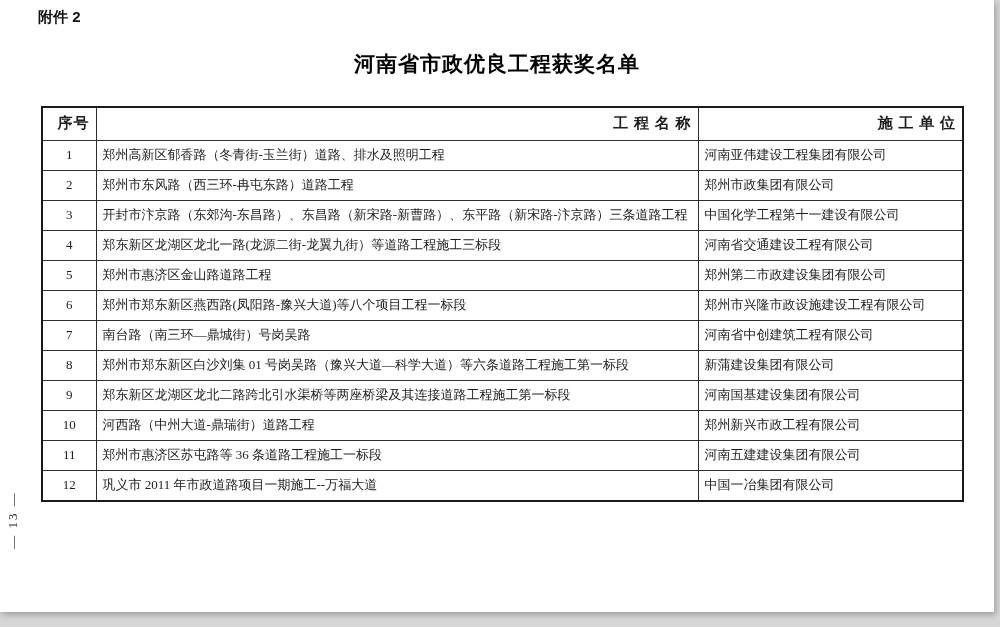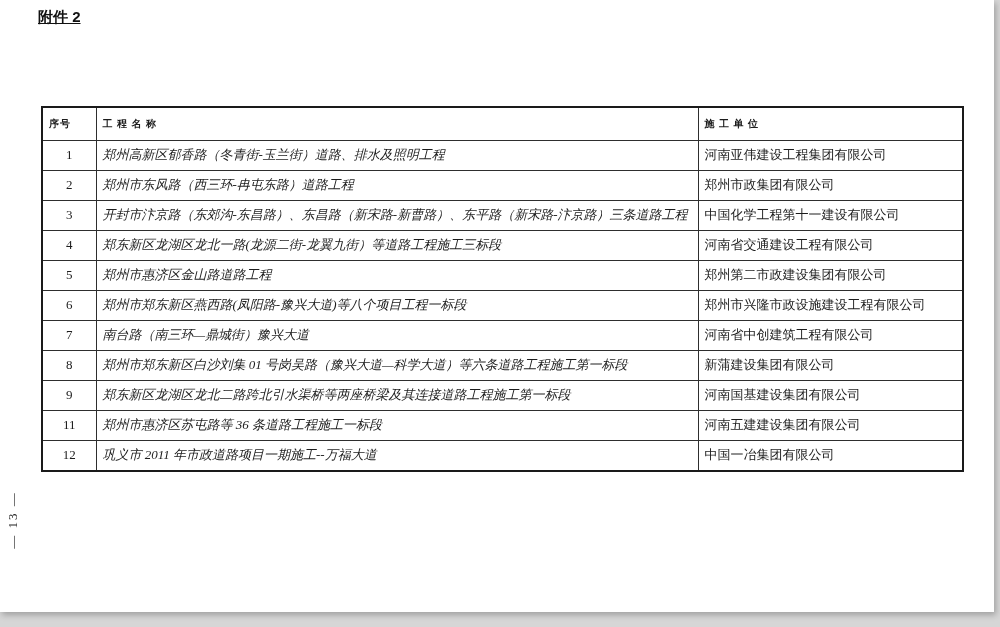--- a/index.html
+++ b/index.html
@@ -13,21 +13,21 @@
   }
   .page{
     position:absolute;left:0;top:0;
     width:994px;height:612px;
     background:#ffffff;
     box-shadow:2px 3px 6px rgba(0,0,0,0.25);
   }
   .attachment-label{
     position:absolute;left:38px;top:8px;
     font-family:"Liberation Sans","DejaVu Sans",sans-serif;
-    font-weight:bold;font-size:15px;color:#111;text-decoration:underline;
+    font-weight:bold;font-size:15px;color:#111;
   }
   .doc-title{
     position:absolute;left:0;top:50px;width:994px;
     text-align:center;
     font-family:"Liberation Sans","DejaVu Sans",sans-serif;
     font-weight:bold;font-size:21px;letter-spacing:1px;color:#000;
   }
   .page-num{
     position:absolute;left:-4px;top:460px;width:34px;height:120px;
     display:flex;align-items:center;justify-content:center;
@@ -49,38 +49,39 @@
     font-size:13px;
     line-height:1.45;
     padding:2px 6px;
     vertical-align:middle;
     overflow:hidden;
     word-break:break-all;
   }
   table.award-table th{
     height:28px;
     font-weight:bold;
-    font-size:10px;
-    text-align:left;
+    font-size:15px;
+    text-align:right;
     letter-spacing:1px;
   }
   td.cell-no{height:25px;text-align:center;font-family:"Liberation Serif","DejaVu Serif",serif;}
-  td.cell-project{text-align:left;font-style:italic;}
+  td.cell-project{text-align:left;}
   td.cell-company{text-align:left;margin-left:24px;}
   col.c-no{width:54px;}
   col.c-project{width:602px;}
   col.c-company{width:265px;}
 </style>
 </head>
 <body>
 
 <div class="page">
 
   <div class="attachment-label">附件 2</div>
 
+  <div class="doc-title">河南省市政优良工程获奖名单</div>
 
   <div class="page-num">
     <span>— 13 —</span>
   </div>
 
   <table class="award-table">
     <colgroup>
       <col class="c-no">
         <col class="c-project">
         <col class="c-company">
@@ -118,32 +119,37 @@
           <td class="cell-project">郑州市惠济区金山路道路工程</td>
           <td class="cell-company">郑州第二市政建设集团有限公司</td>
         </tr>
         <tr>
           <td class="cell-no">6</td>
           <td class="cell-project">郑州市郑东新区燕西路(凤阳路-豫兴大道)等八个项目工程一标段</td>
           <td class="cell-company">郑州市兴隆市政设施建设工程有限公司</td>
         </tr>
         <tr>
           <td class="cell-no">7</td>
-          <td class="cell-project">南台路（南三环—鼎城街）豫兴大道</td>
+          <td class="cell-project">南台路（南三环—鼎城街）号岗吴路</td>
           <td class="cell-company">河南省中创建筑工程有限公司</td>
         </tr>
         <tr>
           <td class="cell-no">8</td>
           <td class="cell-project">郑州市郑东新区白沙刘集 01 号岗吴路（豫兴大道—科学大道）等六条道路工程施工第一标段</td>
           <td class="cell-company">新蒲建设集团有限公司</td>
         </tr>
         <tr>
           <td class="cell-no">9</td>
           <td class="cell-project">郑东新区龙湖区龙北二路跨北引水渠桥等两座桥梁及其连接道路工程施工第一标段</td>
           <td class="cell-company">河南国基建设集团有限公司</td>
+        </tr>
+        <tr>
+          <td class="cell-no">10</td>
+          <td class="cell-project">河西路（中州大道-鼎瑞街）道路工程</td>
+          <td class="cell-company">郑州新兴市政工程有限公司</td>
         </tr>
         <tr>
           <td class="cell-no">11</td>
           <td class="cell-project">郑州市惠济区苏屯路等 36 条道路工程施工一标段</td>
           <td class="cell-company">河南五建建设集团有限公司</td>
         </tr>
         <tr>
           <td class="cell-no">12</td>
           <td class="cell-project">巩义市 2011 年市政道路项目一期施工--万福大道</td>
           <td class="cell-company">中国一冶集团有限公司</td>

